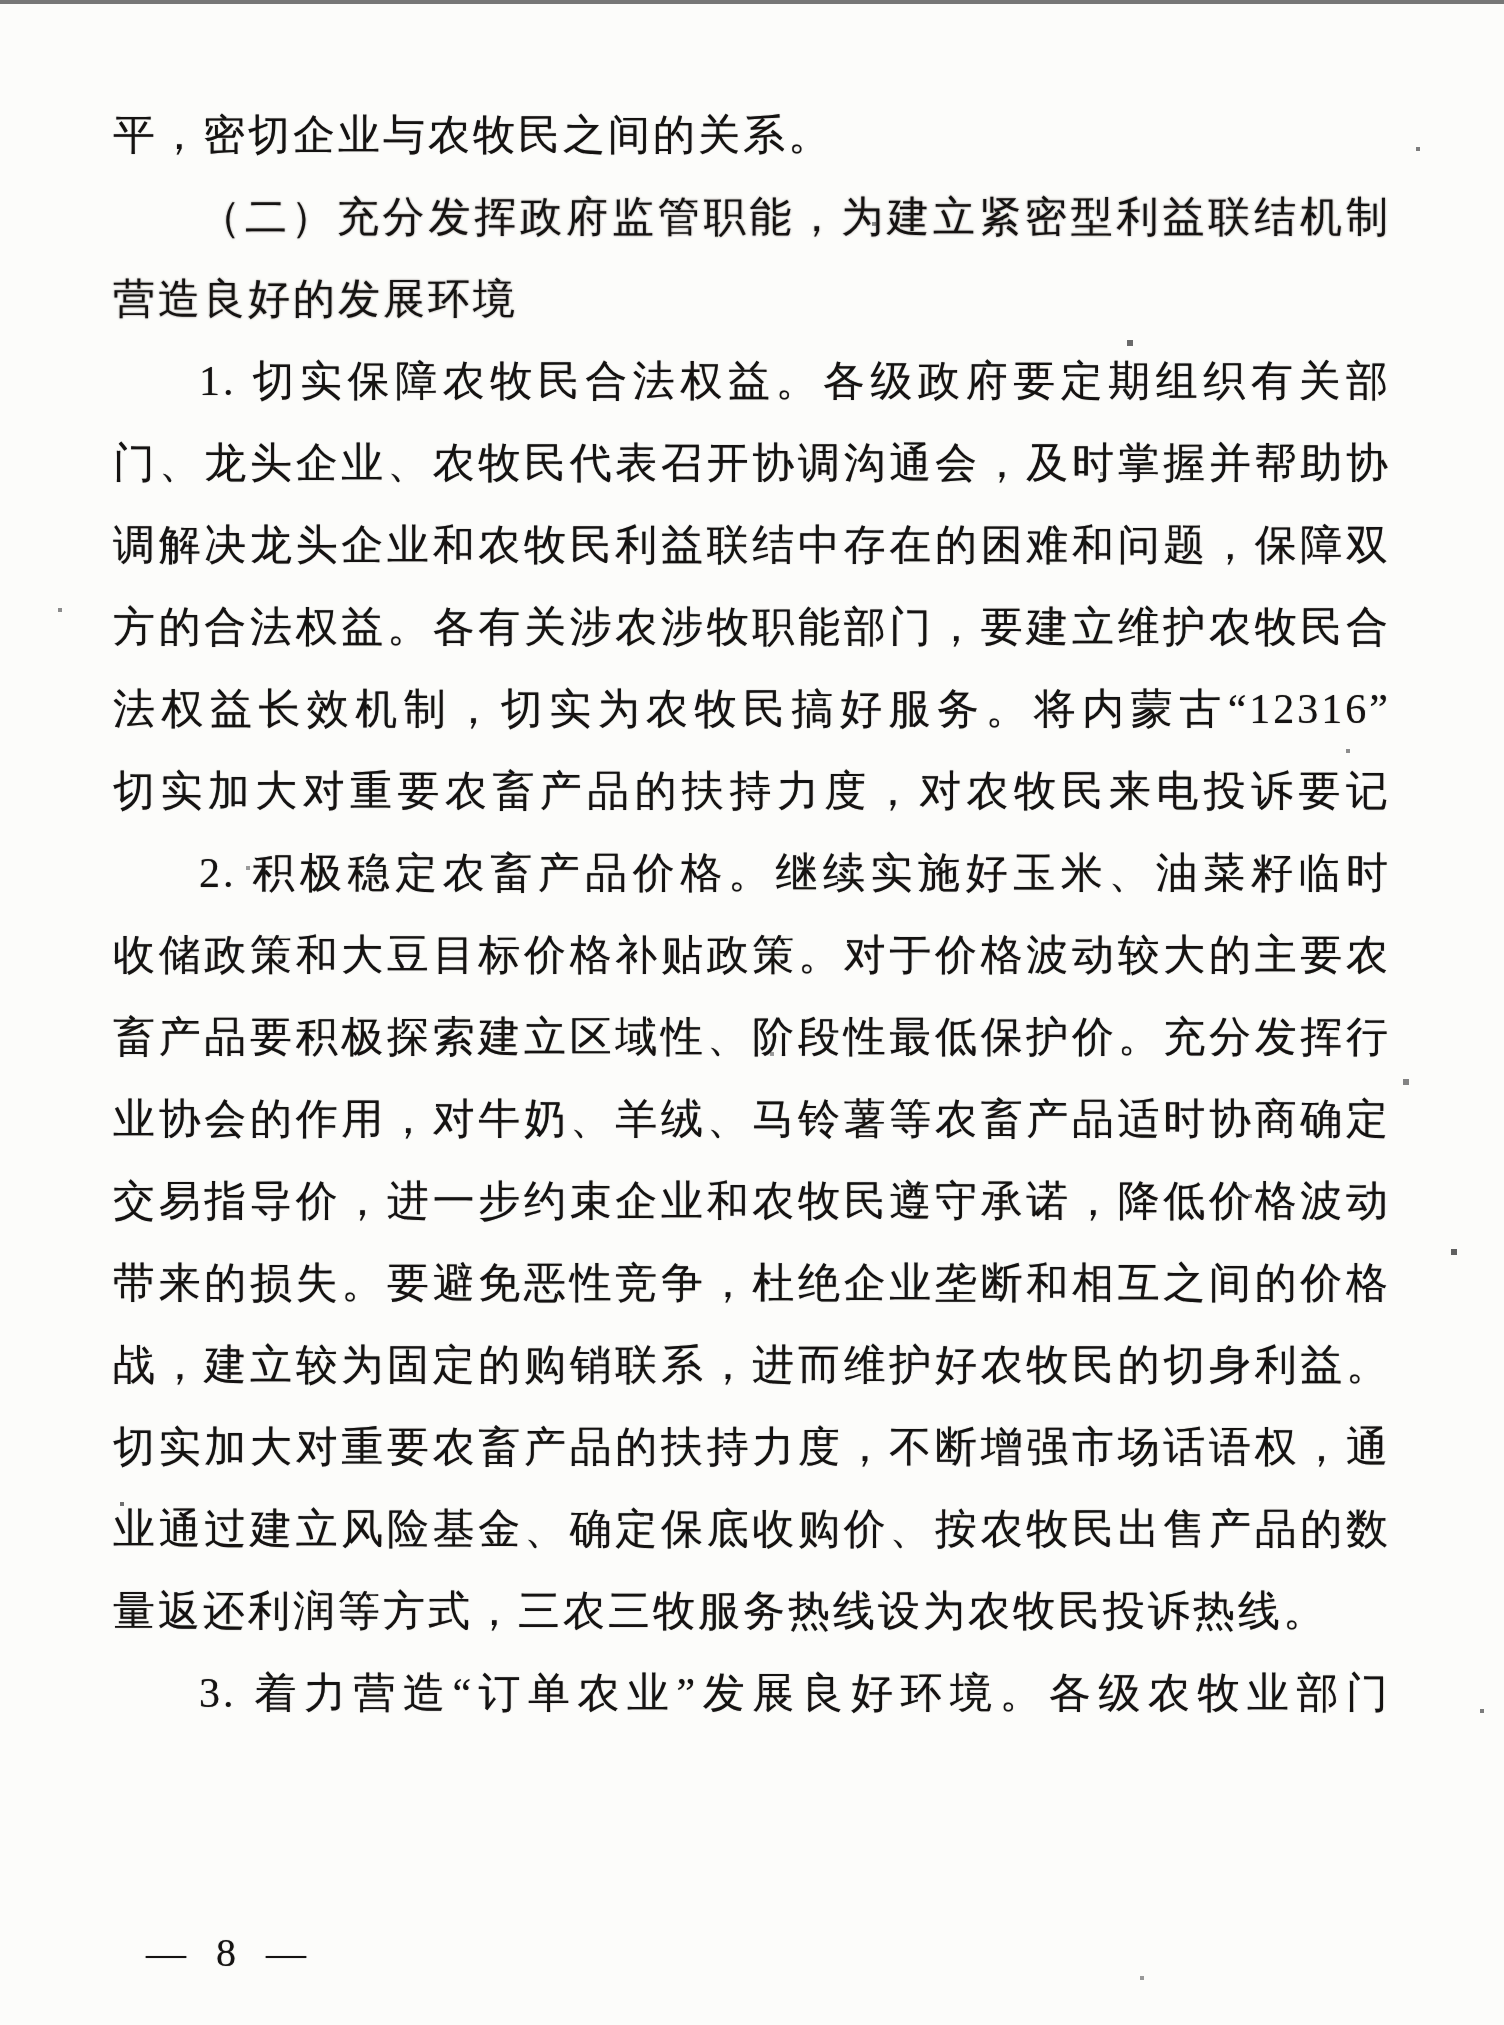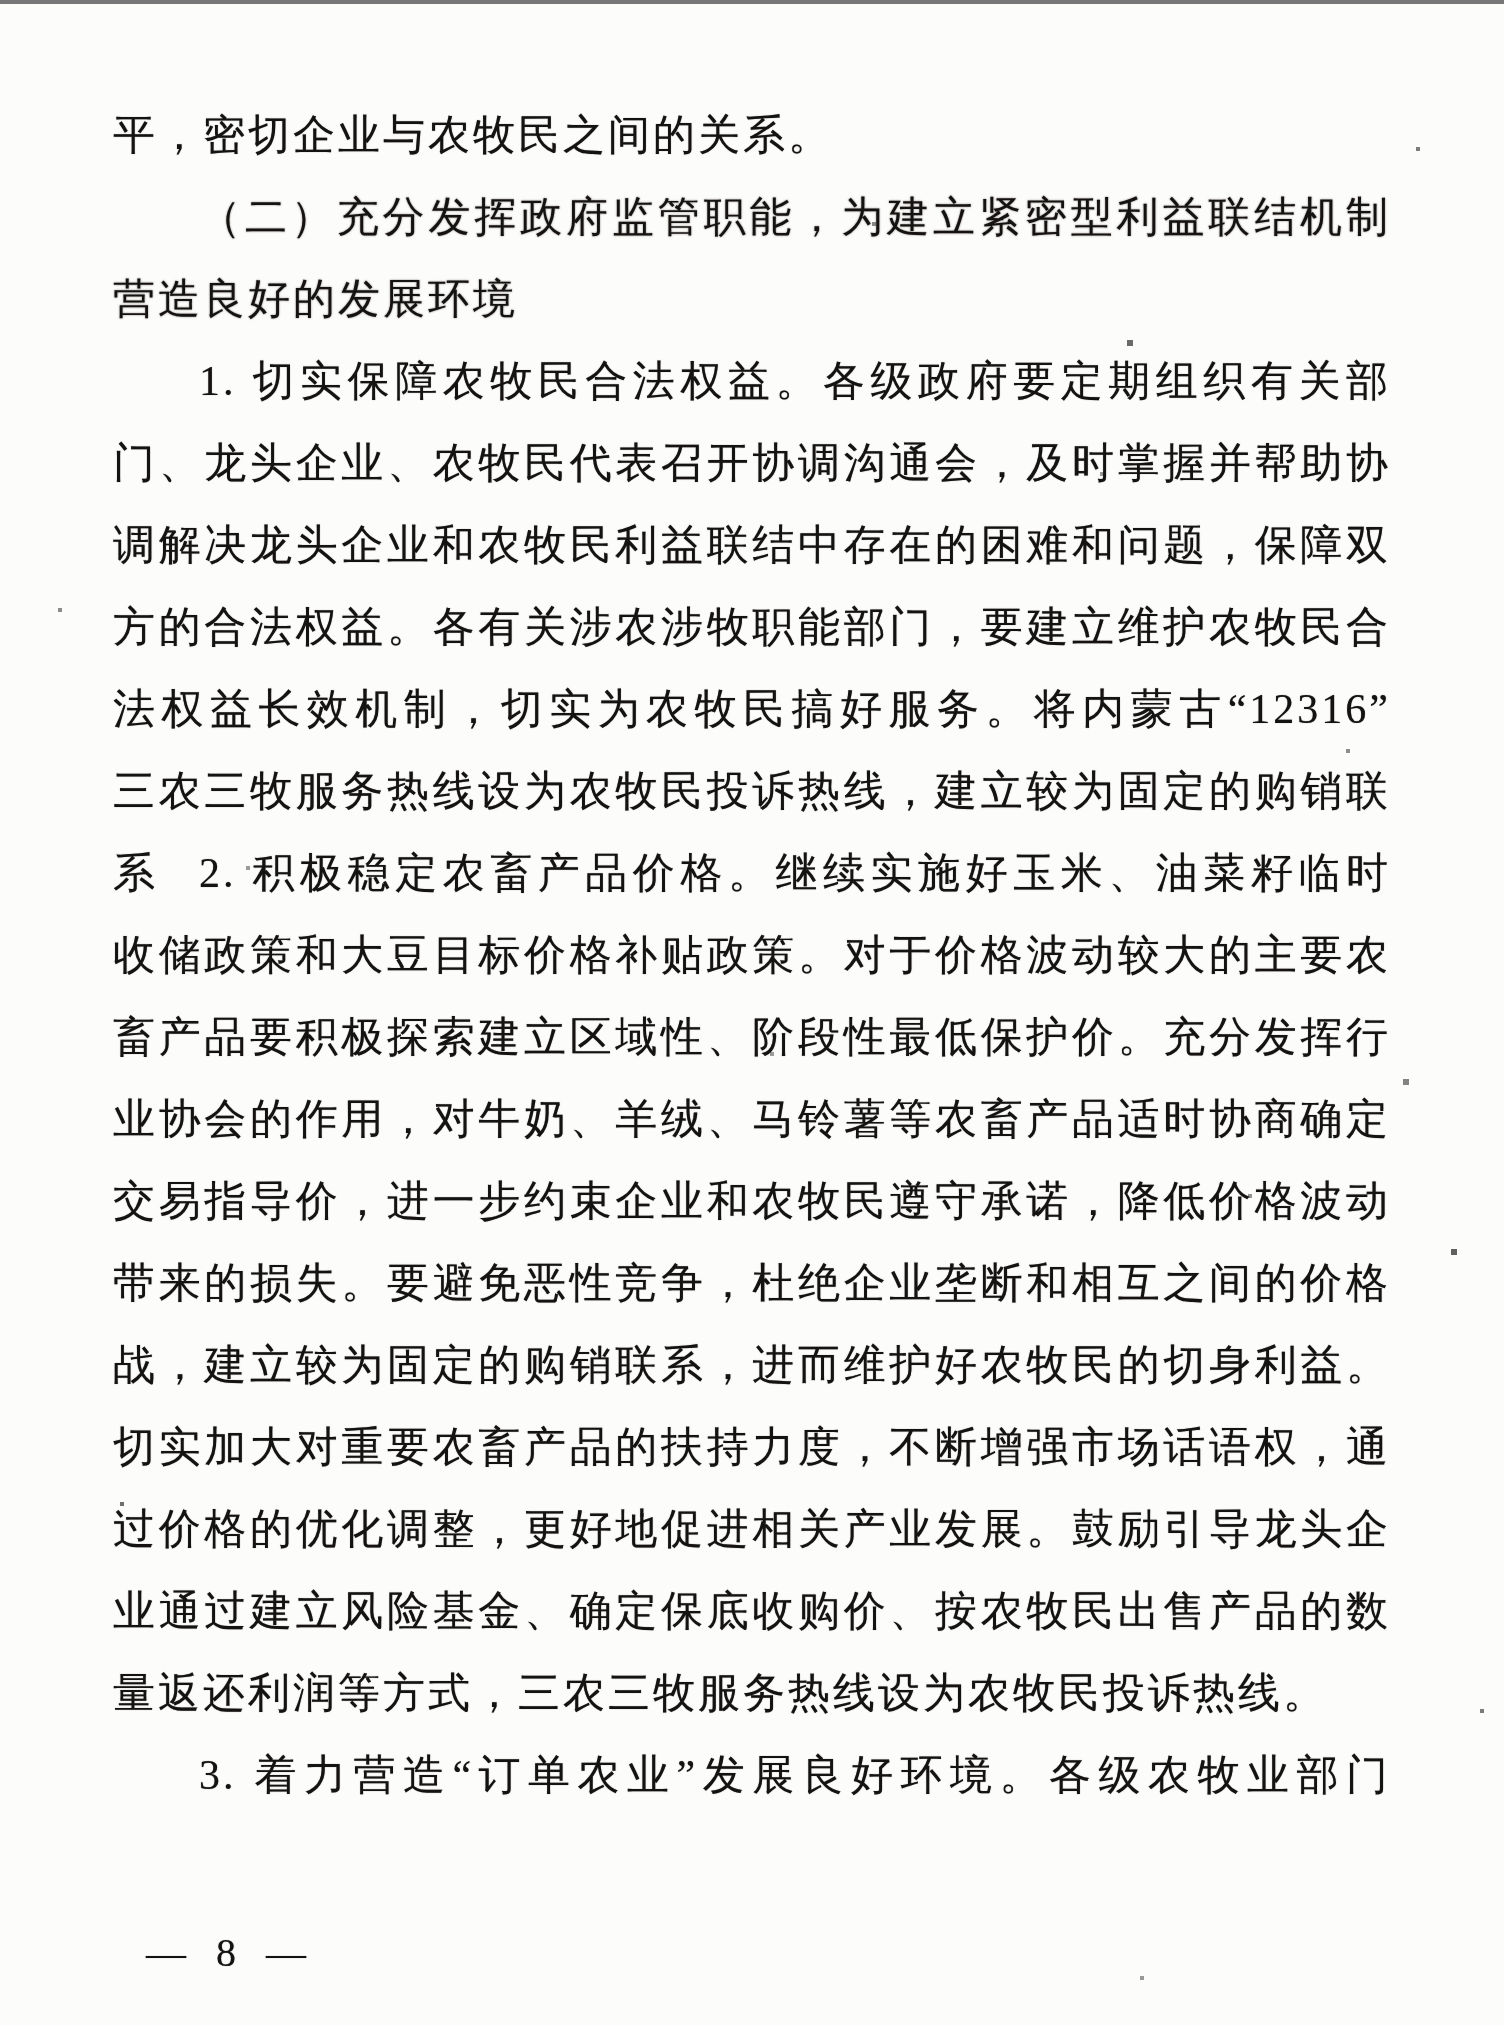--- a/index.html
+++ b/index.html
@@ -70,28 +70,27 @@
   <div class="specks"></div>
   <div class="textcol">
       <div class="line">平，密切企业与农牧民之间的关系。</div>
       <div class="line indent fill bold">（二）充分发挥政府监管职能，为建立紧密型利益联结机制</div>
       <div class="line bold">营造良好的发展环境</div>
       <div class="line indent fill">1. 切实保障农牧民合法权益。各级政府要定期组织有关部</div>
       <div class="line fill">门、龙头企业、农牧民代表召开协调沟通会，及时掌握并帮助协</div>
       <div class="line fill">调解决龙头企业和农牧民利益联结中存在的困难和问题，保障双</div>
       <div class="line fill">方的合法权益。各有关涉农涉牧职能部门，要建立维护农牧民合</div>
       <div class="line fill">法权益长效机制，切实为农牧民搞好服务。将内蒙古“12316”</div>
-      <div class="line fill">三农三牧服务热线设为农牧民投诉热线，建立较为固定的购销联系</div>
+      <div class="line fill">切实加大对重要农畜产品的扶持力度，对农牧民来电投诉要记</div>
       <div class="line indent fill">2. 积极稳定农畜产品价格。继续实施好玉米、油菜籽临时</div>
       <div class="line fill">收储政策和大豆目标价格补贴政策。对于价格波动较大的主要农</div>
       <div class="line fill">畜产品要积极探索建立区域性、阶段性最低保护价。充分发挥行</div>
       <div class="line fill">业协会的作用，对牛奶、羊绒、马铃薯等农畜产品适时协商确定</div>
       <div class="line fill">交易指导价，进一步约束企业和农牧民遵守承诺，降低价格波动</div>
       <div class="line fill">带来的损失。要避免恶性竞争，杜绝企业垄断和相互之间的价格</div>
       <div class="line fill">战，建立较为固定的购销联系，进而维护好农牧民的切身利益。</div>
       <div class="line fill">切实加大对重要农畜产品的扶持力度，不断增强市场话语权，通</div>
-      <div class="line fill">过价格的优化调整，更好地促进相关产业发展。鼓励引导龙头企</div>
       <div class="line fill">业通过建立风险基金、确定保底收购价、按农牧民出售产品的数</div>
       <div class="line">量返还利润等方式，三农三牧服务热线设为农牧民投诉热线。</div>
       <div class="line indent fill">3. 着力营造“订单农业”发展良好环境。各级农牧业部门</div>
     </div>
   <div class="pageno">— 8 —</div>
 </div>
 
 </body></html>

